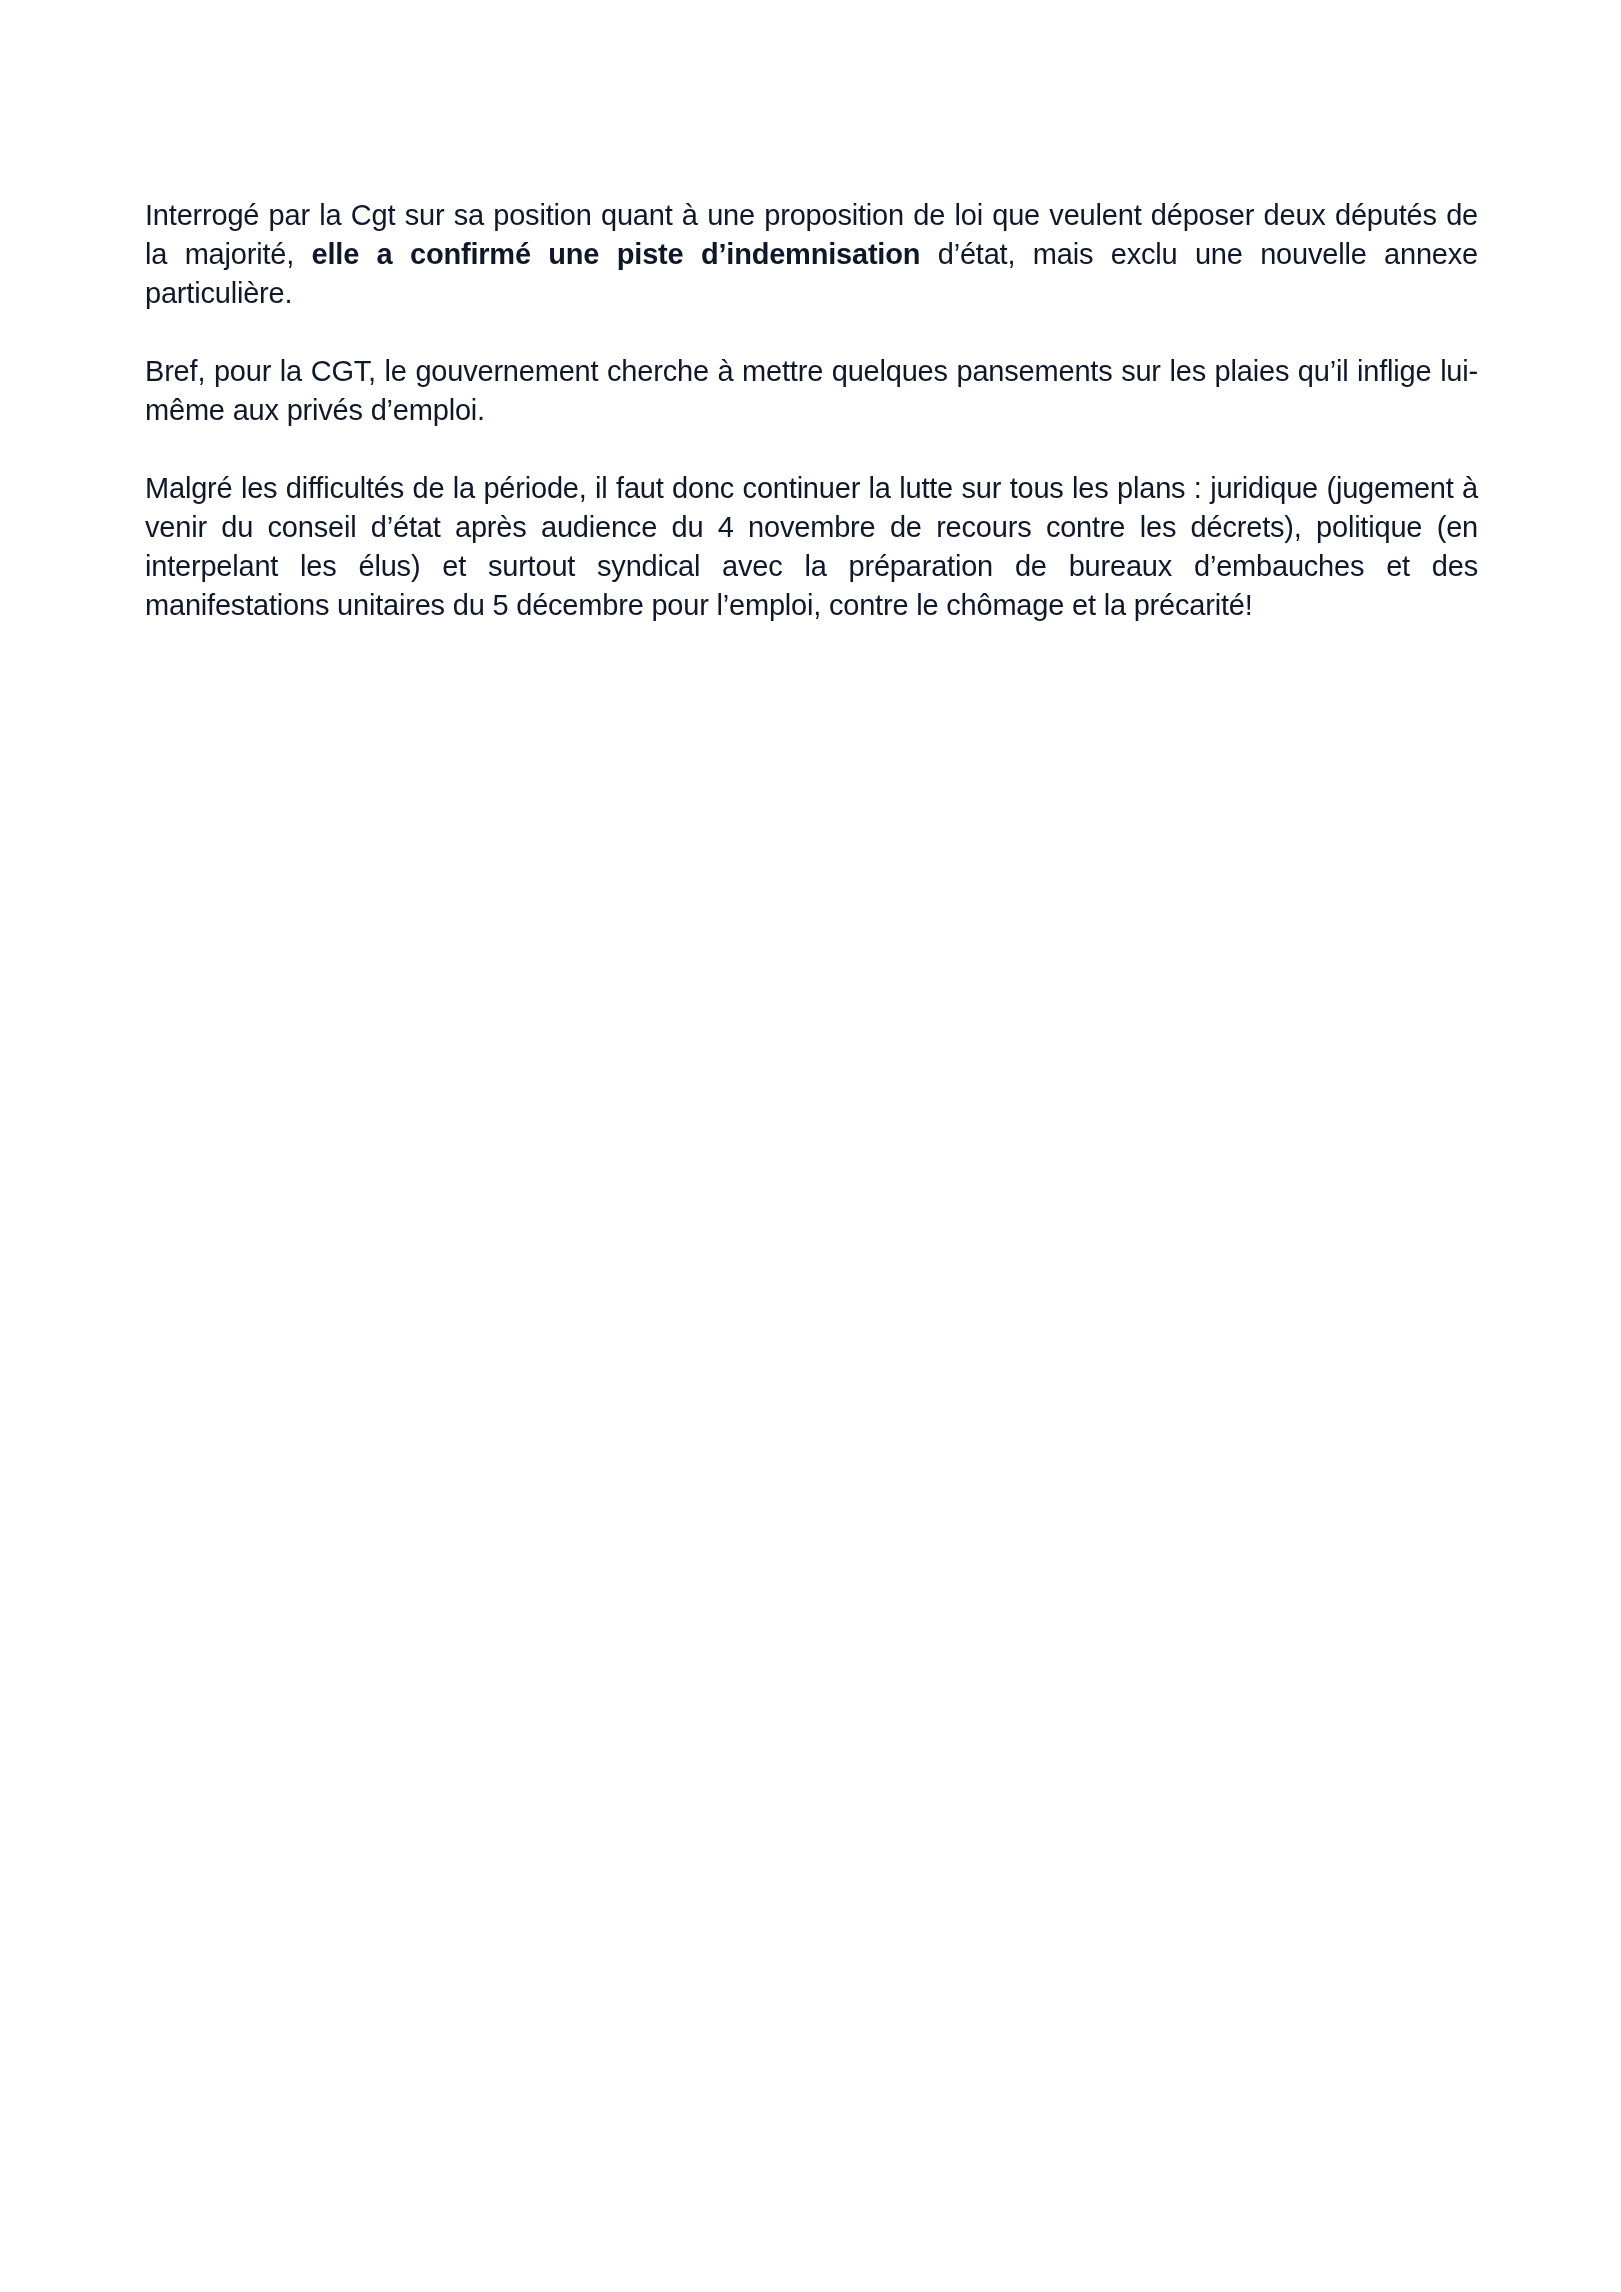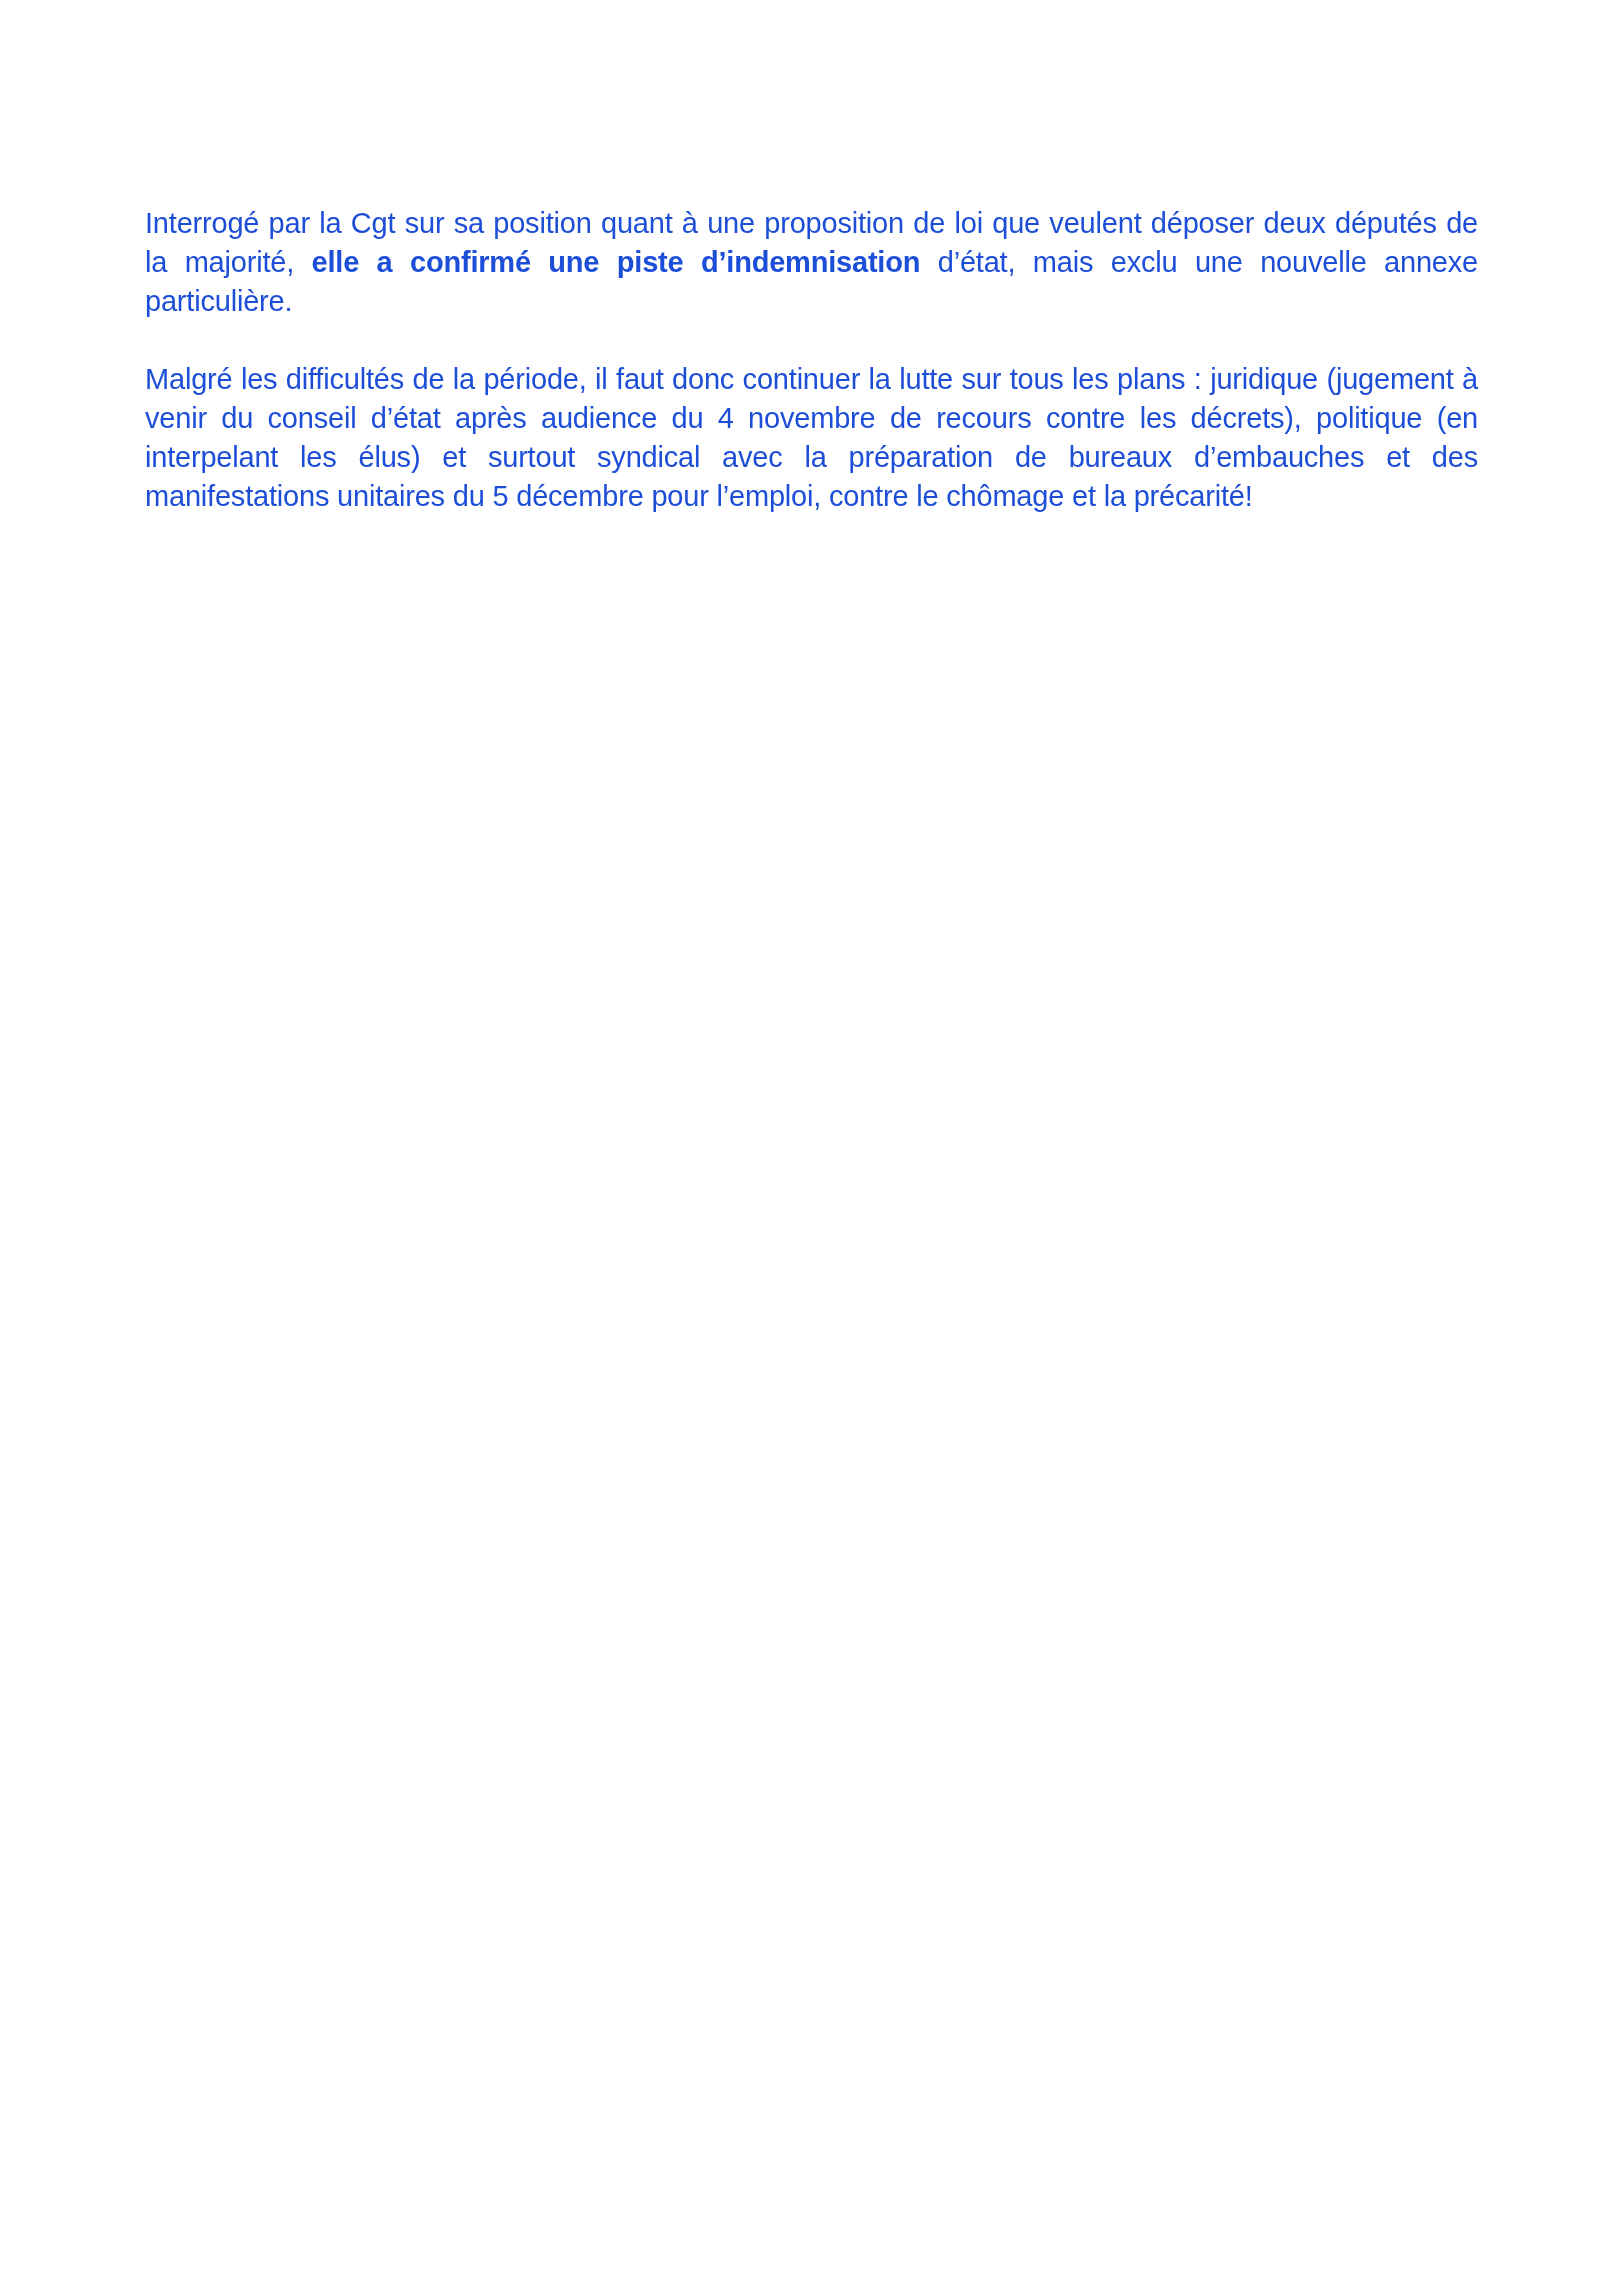--- a/index.html
+++ b/index.html
@@ -22,38 +22,39 @@
     background: #ffffff;
     overflow: hidden;
   }
   .content {
     position: absolute;
     top: 196px;
     left: 145px;
     width: 1333px;
   }
   p.para {
-    margin: 8px 0 39px 0;
+    margin: 0 0 39px 0;
     font-size: 29px;
     line-height: 39px;
     letter-spacing: -0.2px;
     text-align: justify;
     text-justify: inter-word;
-    color: #1d4ed8;
+    color: #0f172a;
   }
   p.para .bold {
     font-weight: bold;
   }
 </style>
 </head>
 <body>
 
 <div class="page">
   <div class="content">
 
     <p class="para"><span>Interrogé par la Cgt sur sa position quant à une proposition de loi que veulent déposer deux députés de la majorité, </span><span class="bold">elle a confirmé une piste d’indemnisation</span><span> d’état, mais exclu une nouvelle annexe particulière.</span></p>
 
+    <p class="para"><span>Bref, pour la CGT, le gouvernement cherche à mettre quelques pansements sur les plaies qu’il inflige lui-même aux privés d’emploi.</span></p>
 
     <p class="para"><span>Malgré les difficultés de la période, il faut donc continuer la lutte sur tous les plans : juridique (jugement à venir du conseil d’état après audience du 4 novembre de recours contre les décrets), politique (en interpelant les élus) et surtout syndical avec la préparation de bureaux d’embauches et des manifestations unitaires du 5 décembre pour l’emploi, contre le chômage et la précarité!</span></p>
 
   </div>
 </div>
 
 
 </body></html>

